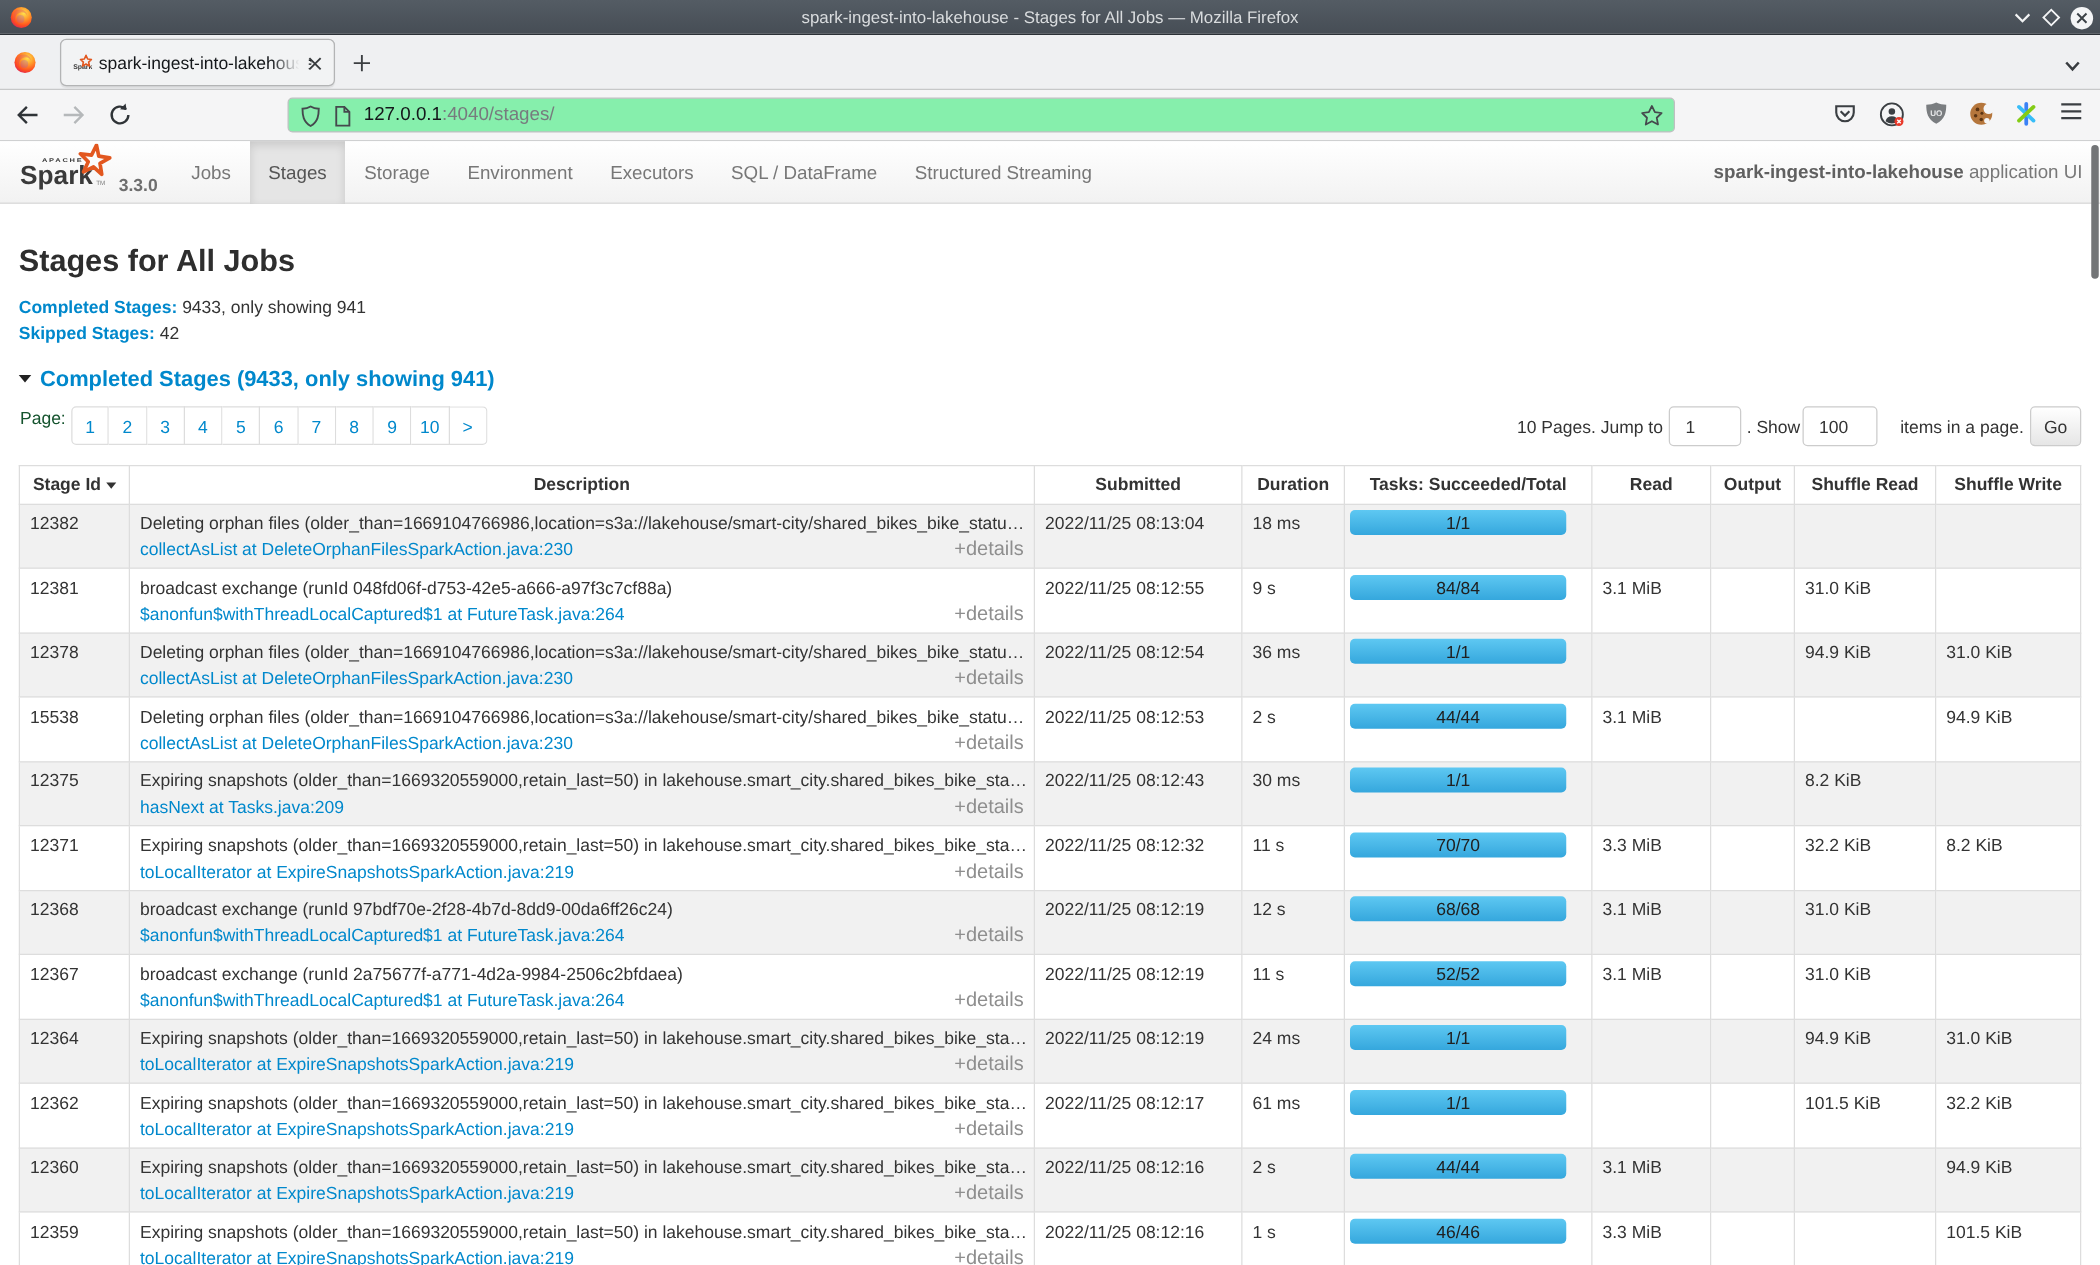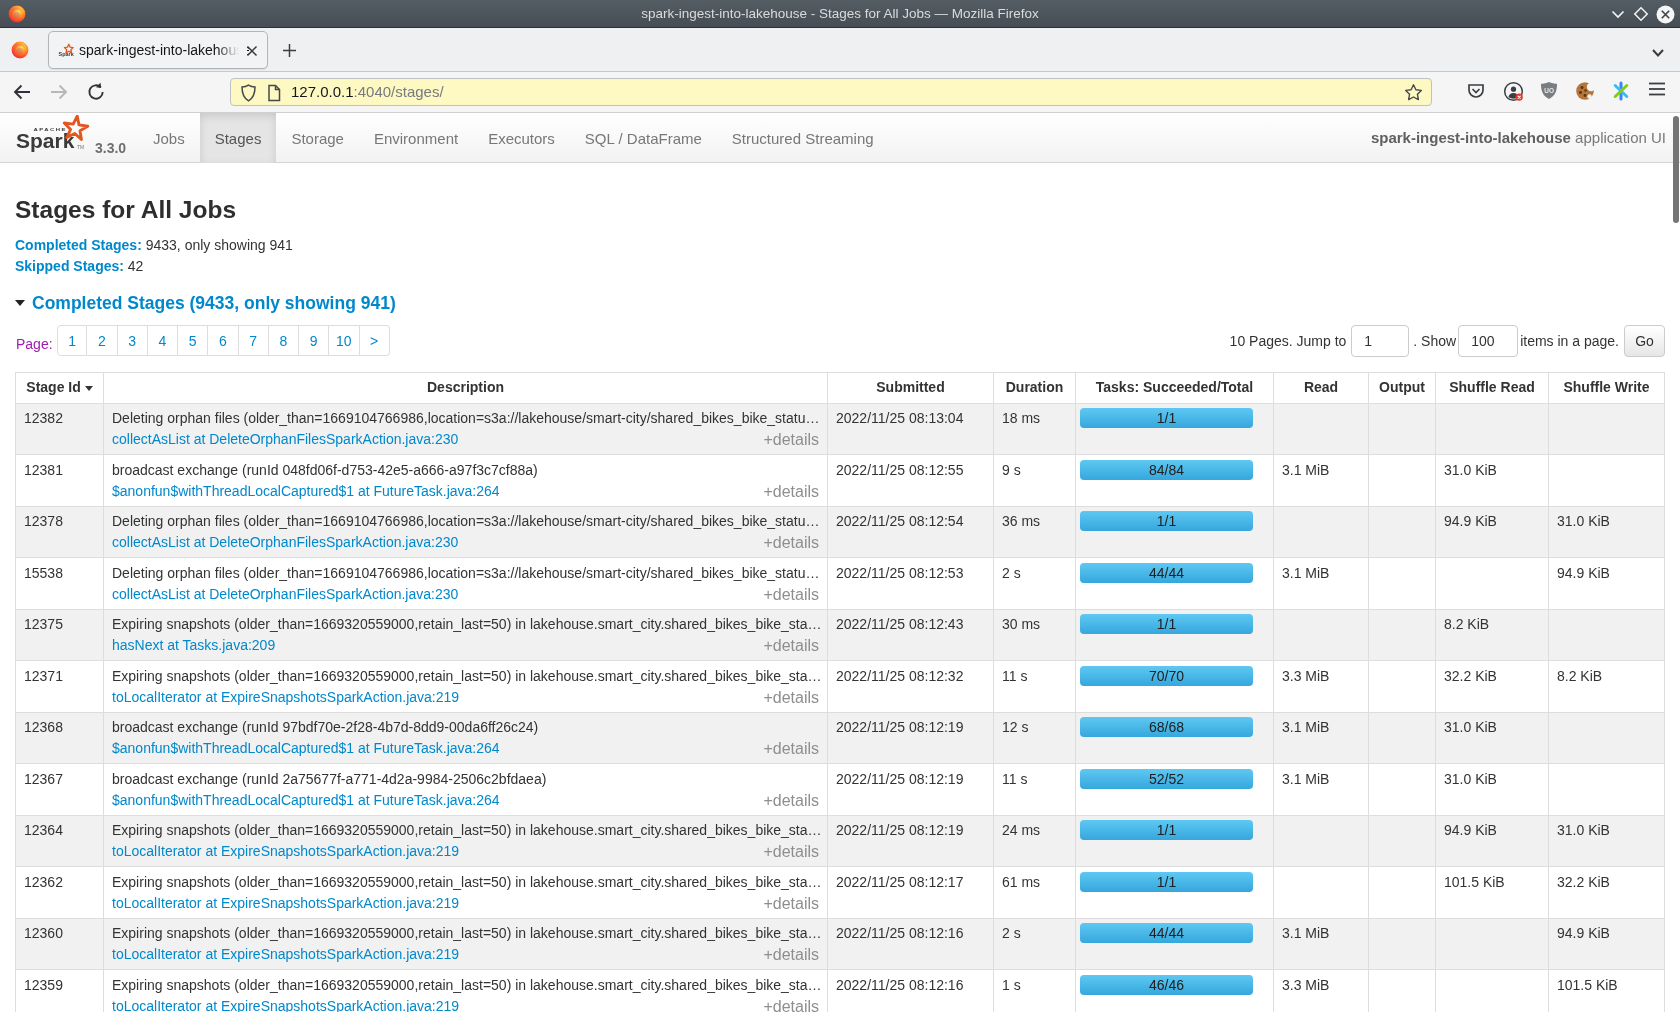--- a/index.html
+++ b/index.html
@@ -12,21 +12,21 @@
 .winctl { position:absolute; right:0; top:0; height:28px; display:flex; align-items:center; gap:7px; padding-right:5px; }
 .tabbar { position:relative; height:44px; background:#eff0f2; border-bottom:1px solid #c7c8c9; }
 .tab { position:absolute; left:48px; top:3px; width:220px; height:38px; background:#f2f3f4; border:1px solid #b3b4b5; border-radius:5px; box-shadow:0 1px 1px rgba(0,0,0,.08); }
 .tab .fav { position:absolute; left:9px; top:11px; width:16px; height:16px; }
 .tab .ttl { position:absolute; left:30px; top:0; width:170px; height:36px; line-height:36px; font-size:14px; color:#14171a; white-space:nowrap; overflow:hidden; }
 .tab .fade { position:absolute; right:20px; top:1px; width:30px; height:34px; background:linear-gradient(to right, rgba(242,243,244,0), #f2f3f4 75%); }
 .tab .cls { position:absolute; right:7px; top:11px; width:16px; height:16px; }
 .newtab { position:absolute; left:282px; top:15px; width:15px; height:15px; }
 .alltabs { position:absolute; right:15px; top:17px; }
 .toolbar { position:relative; height:41px; background:#f5f5f6; border-bottom:1px solid #cfd0d1; }
-.urlbar { position:absolute; left:230px; top:6px; width:1202px; height:28px; background:#fef9c3; border:1px solid #bfc0c1; border-radius:4px; }
+.urlbar { position:absolute; left:230px; top:6px; width:1110px; height:28px; background:#86efac; border:1px solid #bfc0c1; border-radius:4px; }
 .urlbar .txt { position:absolute; left:60px; top:0; line-height:26px; font-size:15px; color:#15181b; }
 .urlbar .txt .gray { color:#777b7e; }
 .navbtn { position:absolute; top:9px; }
 .ticon { position:absolute; top:9px; }
 
 .sparknav { position:relative; height:50px; background:linear-gradient(to bottom,#ffffff,#f2f2f2); border-bottom:1px solid #d4d4d4; }
 .brand { position:absolute; left:0; top:0; width:135px; height:50px; }
 .brand .apache { position:absolute; left:33.5px; top:13.5px; font-size:6px; font-weight:bold; letter-spacing:1.4px; color:#3f3f3f; transform:scaleY(0.72); transform-origin:left top; }
 .brand .sparktxt { position:absolute; left:16px; top:16px; font-size:21px; font-weight:bold; color:#3a3a3a; letter-spacing:0px; }
 .brand .ver { position:absolute; left:95px; top:27px; font-size:14px; font-weight:bold; color:#6e6e6e; }
@@ -36,21 +36,21 @@
 .appname { position:absolute; right:14px; top:0; height:50px; line-height:50px; font-size:15px; color:#787878; }
 .appname b { color:#606060; }
 
 .container { padding:0 15px; }
 h3.pagetitle { font-size:24.5px; font-weight:bold; color:#2e2e2e; padding-top:32.5px; margin-bottom:11px; }
 .sumline { font-size:14px; line-height:21px; color:#333; }
 .sumline a { color:#0088cc; font-weight:bold; }
 h4.collapse { margin-top:16px; font-size:17.5px; font-weight:bold; color:#0088cc; }
 h4.collapse .arrow { display:inline-block; width:0; height:0; border-left:5px solid transparent; border-right:5px solid transparent; border-top:6px solid #222; margin-right:7px; vertical-align:middle; position:relative; top:-1px; }
 .pagerow { position:relative; height:32px; margin-top:11px; margin-bottom:15.3px; }
-.pglabel { position:absolute; left:1px; top:11px; font-size:14px; color:#a21caf; }
+.pglabel { position:absolute; left:1px; top:1px; font-size:14px; color:#14532d; }
 .pager { position:absolute; left:42px; top:0; display:flex; }
 .pager span { display:block; width:30.25px; height:31px; line-height:30px; text-align:center; font-size:14px; color:#0088cc; background:#fff; border:1px solid #ddd; border-left:none; }
 .pager span:first-child { border-left:1px solid #ddd; border-radius:4px 0 0 4px; }
 .pager span:last-child { border-radius:0 4px 4px 0; }
 .jumpbox { position:absolute; right:0; top:0; height:32px; display:flex; align-items:center; font-size:14px; color:#333; }
 .jumpbox input { width:58px; height:32px; border:1px solid #ccc; border-radius:4px; font-size:14px; color:#333; font-family:"Liberation Sans",sans-serif; padding-left:12px; }
 .gobtn { display:inline-block; width:41px; height:32px; line-height:30px; text-align:center; background:linear-gradient(to bottom,#ffffff,#e6e6e6); border:1px solid #ccc; border-radius:4px; color:#333; margin-left:5px; }
 
 table.stages { border-collapse:collapse; table-layout:fixed; width:1650px; margin-top:0; }
 table.stages th, table.stages td { border:1px solid #dddddd; font-size:14px; line-height:21px; color:#333; vertical-align:top; text-align:left; }
@@ -232,21 +232,21 @@
         <span>7</span>
         <span>8</span>
         <span>9</span>
         <span>10</span>
         <span>&gt;</span>
       </div>
     <div class="jumpbox">
         <span>10 Pages. Jump to</span>
         <input value="1" style="margin: 0px 4px 0px 5px;">
         <span>. Show</span>
-        <input value="100" style="width: 60px; margin: 0px 2px 0px 2px;">
+        <input value="100" style="width: 60px; margin: 0px 18px 0px 2px;">
         <span>items in a page.</span>
         <span class="gobtn">Go</span>
       </div>
   </div>
   <table class="stages">
     <colgroup>
         <col class="c-id">
         <col class="c-desc">
         <col class="c-sub">
         <col class="c-dur">

